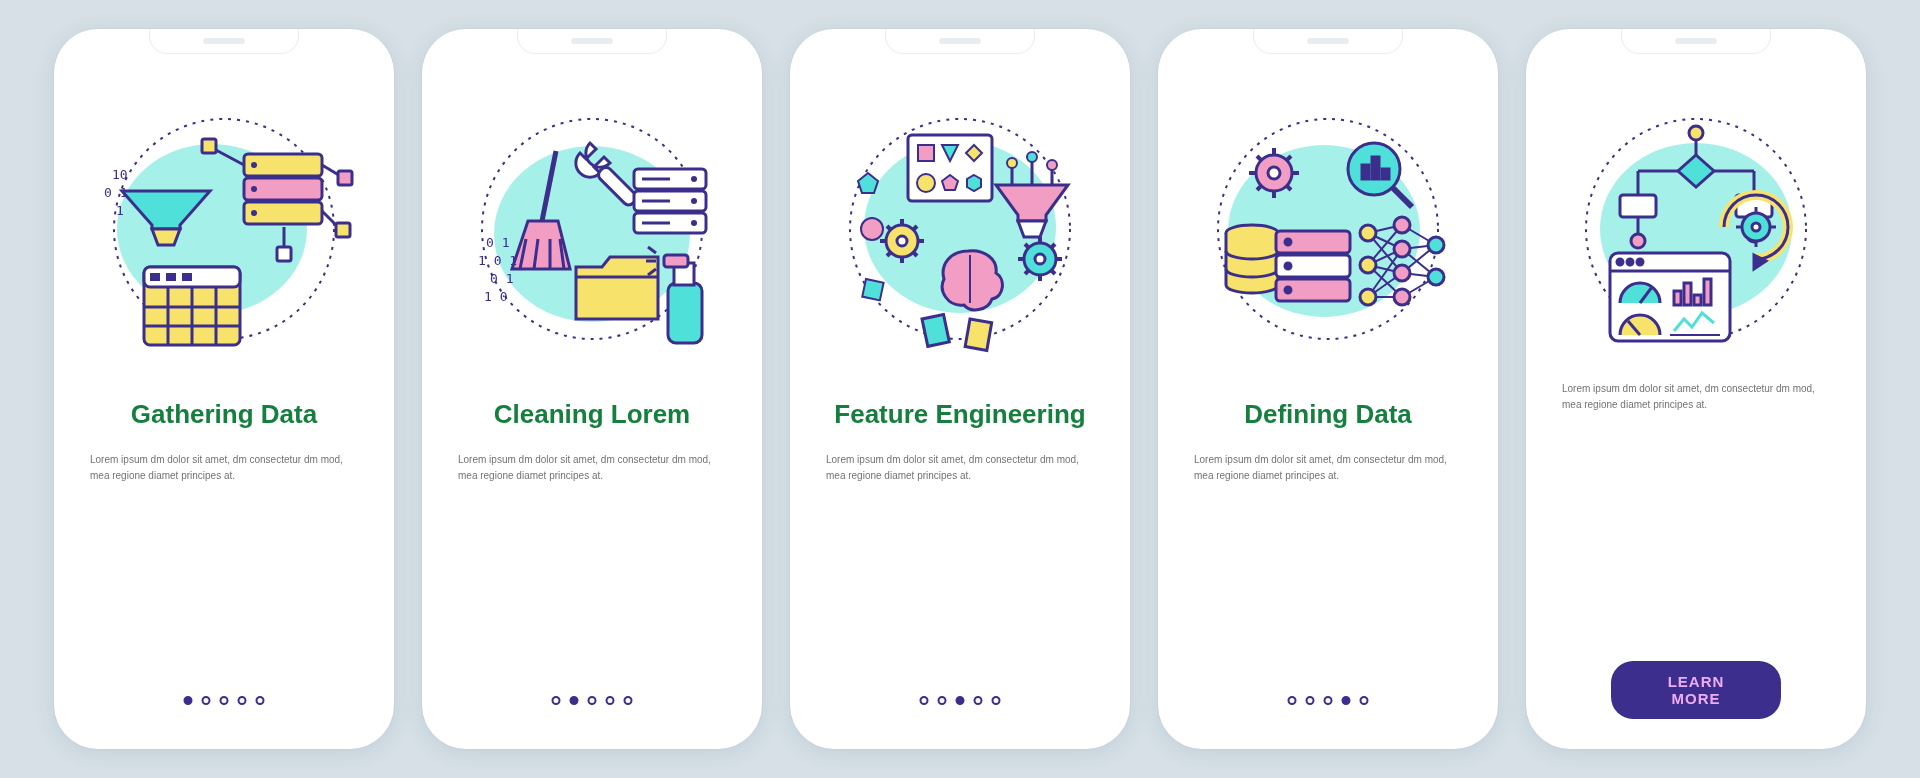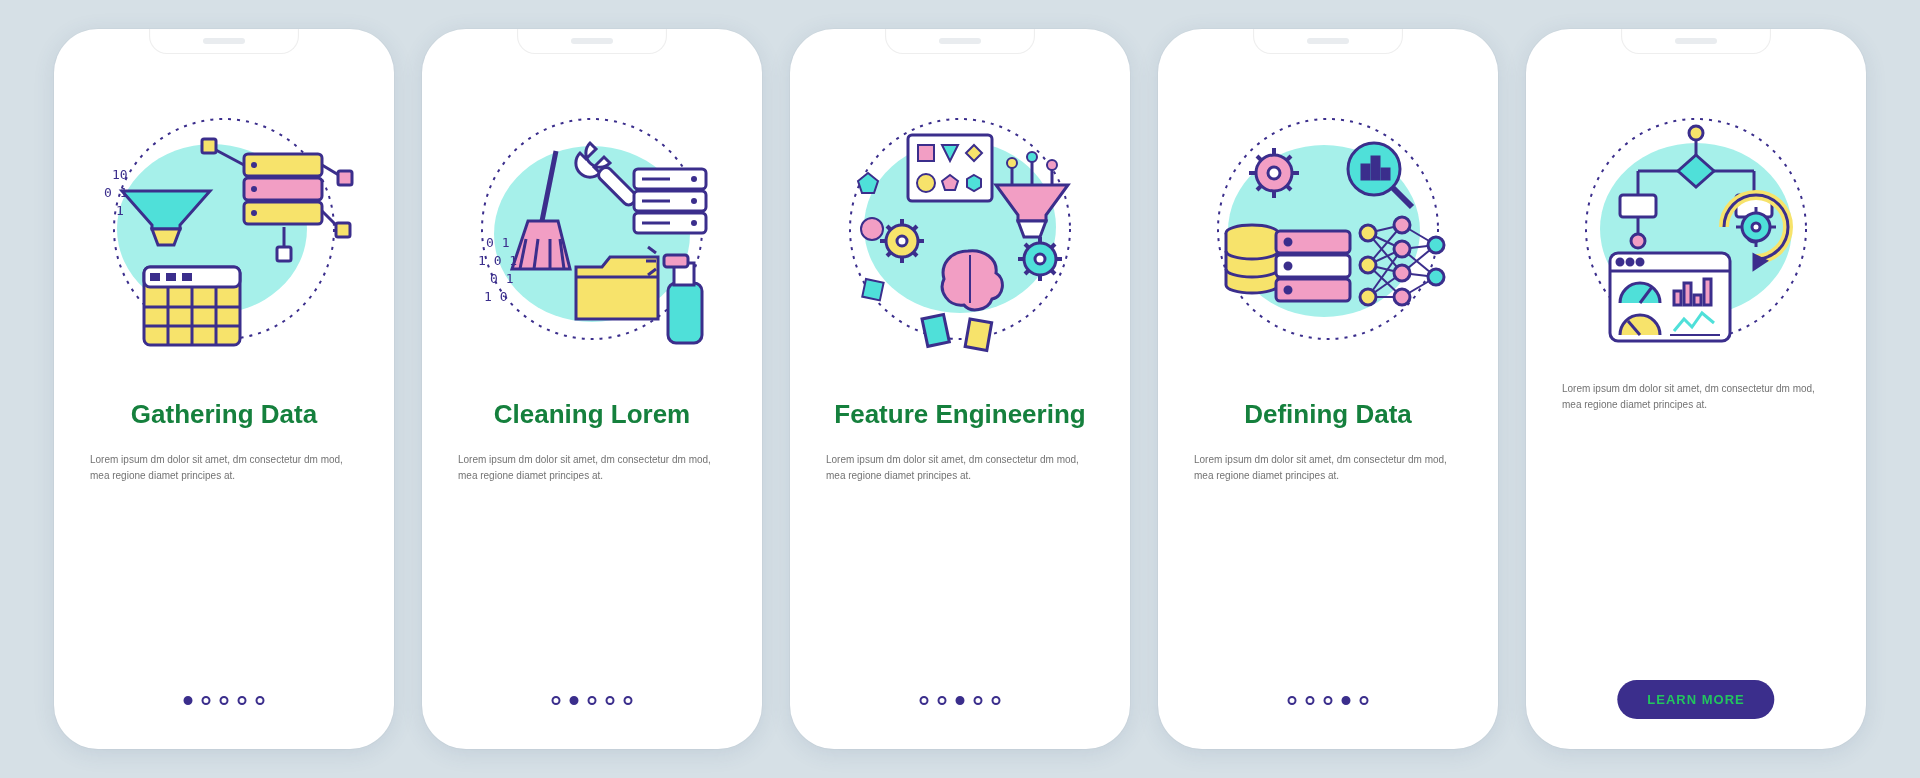--- a/index.html
+++ b/index.html
@@ -80,22 +80,22 @@
     border-radius: 50%;
     background: transparent;
   }
   .dot.active { background: #3b2e8c; }
   .learn-btn {
     position: absolute;
     bottom: 30px;
     left: 50%;
     transform: translateX(-50%);
     background: #3b2e8c;
-    color: #22c55e;
-    font-size: 13px;
+    color: #f0abfc;
+    font-size: 15px;
     font-weight: 700;
     letter-spacing: 1px;
     border: none;
     border-radius: 22px;
     padding: 12px 30px;
     cursor: pointer;
   }
 </style>
 </head>
 <body>

